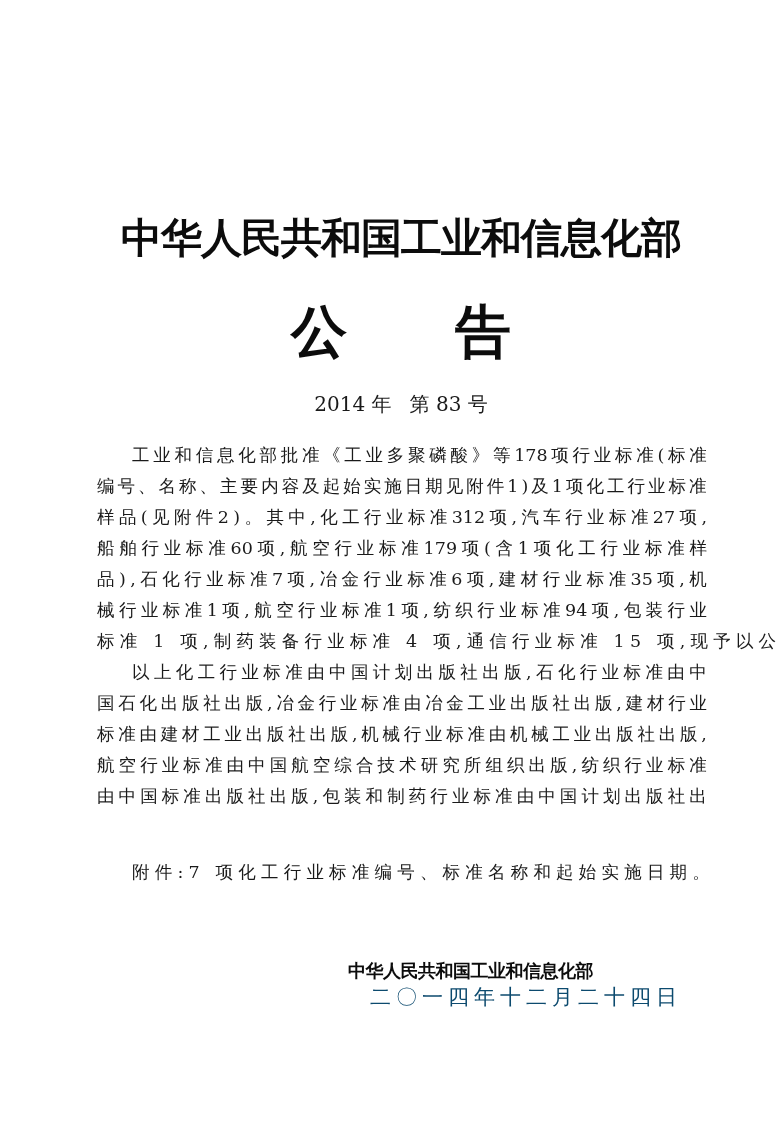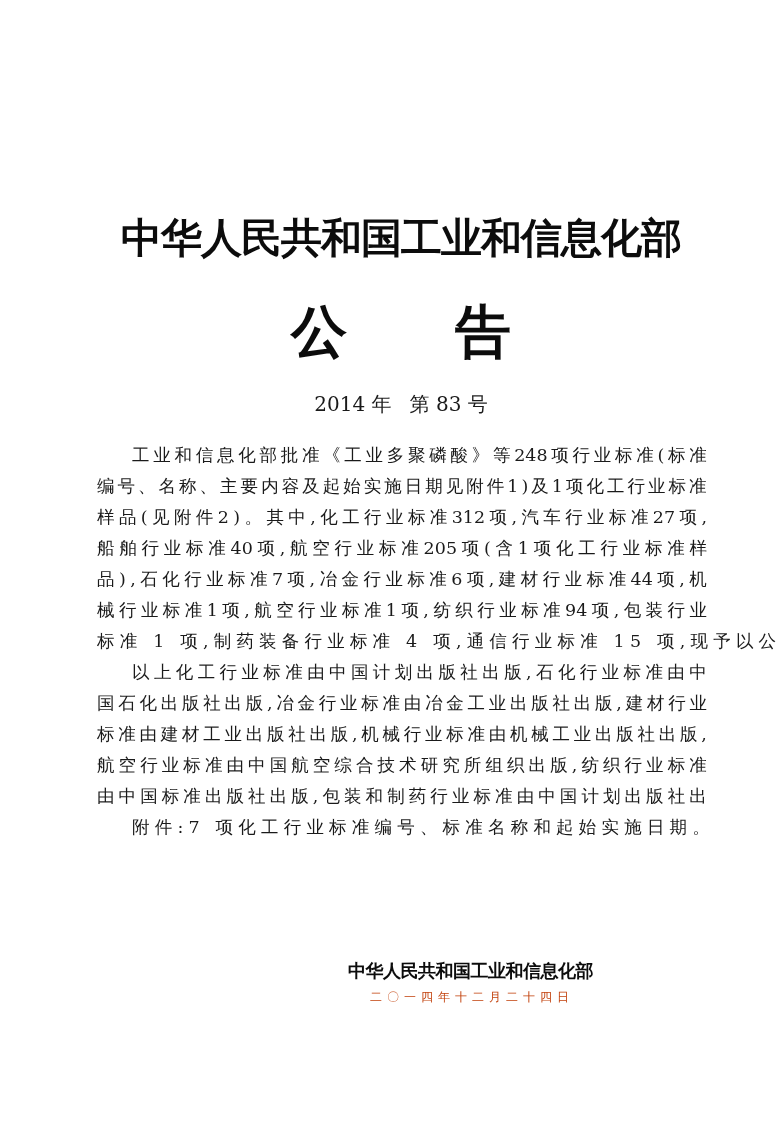--- a/index.html
+++ b/index.html
@@ -99,25 +99,25 @@
     .sig-org {
       font-family: "DejaVu Sans", "Liberation Sans", sans-serif;
       font-weight: bold;
       font-size: 18px;
       line-height: 26px;
       letter-spacing: -0.5px;
       color: #0c0c0c;
       white-space: nowrap;
     }
     .sig-date {
-      font-size: 12px;
+      font-size: 21px;
       line-height: 26px;
       letter-spacing: 5px;
       padding-left: 22px;
-      color: #c2410c;
+      color: #0c4a6e;
       white-space: nowrap;
     }
   </style>
 </head>
 <body>
 
 <div class="page">
 
   <div class="issuer-title">中华人民共和国工业和信息化部</div>
 
@@ -143,21 +143,21 @@
           <span>准</span>
           <span>《</span>
           <span>工</span>
           <span>业</span>
           <span>多</span>
           <span>聚</span>
           <span>磷</span>
           <span>酸</span>
           <span>》</span>
           <span>等</span>
-          <span>248</span>
+          <span>178</span>
           <span>项</span>
           <span>行</span>
           <span>业</span>
           <span>标</span>
           <span>准</span>
           <span>(</span>
           <span>标</span>
           <span>准</span>
         </div>
         <div class="line">
@@ -225,30 +225,30 @@
           <span>项</span>
           <span>,</span>
         </div>
         <div class="line">
           <span>船</span>
           <span>舶</span>
           <span>行</span>
           <span>业</span>
           <span>标</span>
           <span>准</span>
-          <span>40</span>
+          <span>60</span>
           <span>项</span>
           <span>,</span>
           <span>航</span>
           <span>空</span>
           <span>行</span>
           <span>业</span>
           <span>标</span>
           <span>准</span>
-          <span>205</span>
+          <span>179</span>
           <span>项</span>
           <span>(</span>
           <span>含</span>
           <span>1</span>
           <span>项</span>
           <span>化</span>
           <span>工</span>
           <span>行</span>
           <span>业</span>
           <span>标</span>
@@ -276,21 +276,21 @@
           <span>准</span>
           <span>6</span>
           <span>项</span>
           <span>,</span>
           <span>建</span>
           <span>材</span>
           <span>行</span>
           <span>业</span>
           <span>标</span>
           <span>准</span>
-          <span>44</span>
+          <span>35</span>
           <span>项</span>
           <span>,</span>
           <span>机</span>
         </div>
         <div class="line">
           <span>械</span>
           <span>行</span>
           <span>业</span>
           <span>标</span>
           <span>准</span>
@@ -476,21 +476,21 @@
           <span>计</span>
           <span>划</span>
           <span>出</span>
           <span>版</span>
           <span>社</span>
           <span>出</span>
         </div>
       </div>
       <div>
         <div class="line indent last">
-          <span style="letter-spacing: 5.2px;">附件:7 项化工行业标准编号、标准名称和起始实施日期。</span>
+          <span style="letter-spacing: 5.2px; margin-top: 45px;">附件:7 项化工行业标准编号、标准名称和起始实施日期。</span>
         </div>
       </div>
     </div>
 
   <div class="signature">
     <div class="sig-org">中华人民共和国工业和信息化部</div>
     <div class="sig-date">二〇一四年十二月二十四日</div>
   </div>
 
 </div>

